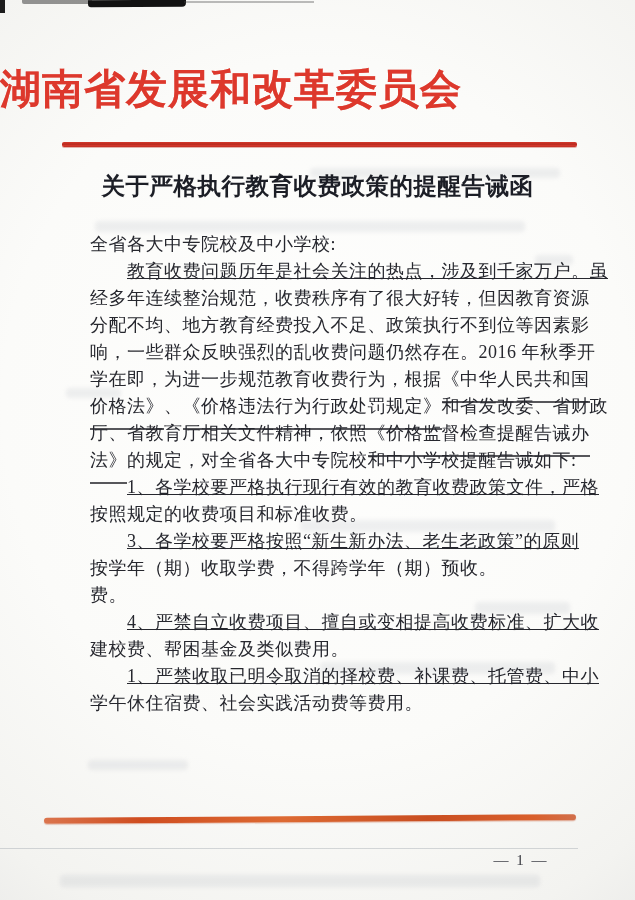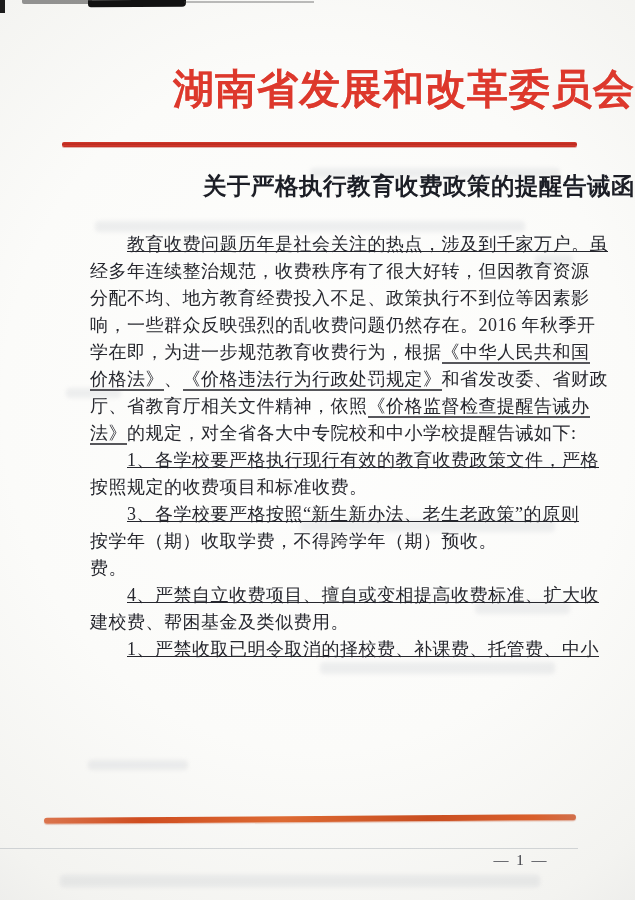--- a/index.html
+++ b/index.html
@@ -12,41 +12,41 @@
   
   .streak-black{position:absolute;top:0;left:88px;width:98px;height:7px;background:#121212;border-radius:0 0 4px 3px;transform:rotate(-.4deg);}
   .streak-gray{position:absolute;top:0;left:22px;width:70px;height:4px;background:rgba(45,45,45,.5);border-radius:0 0 3px 2px;}
   .streak-thin{position:absolute;top:1px;left:184px;width:130px;height:2px;background:rgba(70,70,70,.35);}
   .corner-nub{position:absolute;top:0;left:0;width:5px;height:13px;background:#1c1c1c;}
   .crease{position:absolute;top:848px;left:0;width:578px;height:1px;background:rgba(150,158,165,.38);}
   
   .smudge{position:absolute;background:rgba(135,142,158,.12);filter:blur(2px);border-radius:4px;}
   
   .org-name{
-    position:absolute;top:62px;left:0;width:635px;margin:0;text-align:right;
+    position:absolute;top:62px;left:0;width:635px;margin:0;text-align:left;
     font-size:41px;font-weight:bold;color:#dd382c;letter-spacing:1px;white-space:nowrap;
     text-shadow:0 0 .5px rgba(221,56,44,.6);
   }
   .divider{
     position:absolute;top:142px;left:62px;width:515px;height:5px;
     background:linear-gradient(to bottom,#d5392c 0%,#b92a1f 45%,#d0362a 70%,#c23024 100%);
     border-radius:2px;box-shadow:0 1px 0 rgba(185,42,31,.35);
   }
   .doc-title{
-    position:absolute;top:170px;left:0;width:635px;margin:0;text-align:right;
+    position:absolute;top:170px;left:0;width:635px;margin:0;text-align:center;
     font-size:23.5px;font-weight:bold;color:#1c1e26;letter-spacing:.5px;white-space:nowrap;
   }
   
   .body-text{
     position:absolute;top:231px;left:90px;width:492px;
     font-size:18px;line-height:27px;color:#26272e;letter-spacing:.5px;
   }
   .line{white-space:nowrap;height:27px;}
   .line.indent{text-indent:37px;text-decoration:underline;}
-  .u{border-bottom:2px solid rgba(40,40,46,.78);padding-bottom:0;}
+  .u{border-bottom:2px solid rgba(40,40,46,.78);padding-bottom:12px;}
   
   .marker-line{
     position:absolute;top:816px;left:44px;width:532px;height:6px;
     background:linear-gradient(to right,rgba(214,94,48,.85) 0%,#cf4d20 18%,#dd6a33 45%,#c94e21 72%,#d95f2c 92%,rgba(201,78,33,.8) 100%);
     border-radius:3px;transform:rotate(-.4deg);
     box-shadow:0 1px 1px rgba(190,70,30,.35);
   }
   
   .page-number{
     position:absolute;top:852px;left:471px;width:100px;text-align:center;
@@ -73,35 +73,37 @@
   <div class="smudge" style="top:662px;left:320px;width:235px;height:12px"></div>
   <div class="smudge" style="top:760px;left:88px;width:100px;height:10px"></div>
   <div class="smudge" style="top:875px;left:60px;width:480px;height:12px"></div>
 
   <h1 class="org-name">湖南省发展和改革委员会</h1>
   <div class="divider"></div>
 
   <h2 class="doc-title">关于严格执行教育收费政策的提醒告诫函</h2>
 
   <main class="body-text">
+      <div class="line"><span>全省各大中专院校及中小学校:</span></div>
       <div class="line indent"><span>教育收费问题历年是社会关注的热点，涉及到千家万户。虽</span></div>
       <div class="line"><span>经多年连续整治规范，收费秩序有了很大好转，但因教育资源</span></div>
       <div class="line"><span>分配不均、地方教育经费投入不足、政策执行不到位等因素影</span></div>
       <div class="line"><span>响，一些群众反映强烈的乱收费问题仍然存在。2016 年秋季开</span></div>
       <div class="line"><span>学在即，为进一步规范教育收费行为，根据</span><span class="u">《中华人民共和国</span></div>
       <div class="line"><span class="u">价格法》</span><span>、</span><span class="u">《价格违法行为行政处罚规定》</span><span>和省发改委、省财政</span></div>
       <div class="line"><span>厅、省教育厅相关文件精神，依照</span><span class="u">《价格监督检查提醒告诫办</span></div>
       <div class="line"><span class="u">法》</span><span>的规定，对全省各大中专院校和中小学校提醒告诫如下:</span></div>
       <div class="line indent"><span>1、各学校要严格执行现行有效的教育收费政策文件，严格</span></div>
       <div class="line"><span>按照规定的收费项目和标准收费。</span></div>
       <div class="line indent"><span>3、各学校要严格按照“新生新办法、老生老政策”的原则</span></div>
       <div class="line"><span>按学年（期）收取学费，不得跨学年（期）预收。</span></div>
       <div class="line"><span>费。</span></div>
       <div class="line indent"><span>4、严禁自立收费项目、擅自或变相提高收费标准、扩大收</span></div>
       <div class="line"><span>建校费、帮困基金及类似费用。</span></div>
       <div class="line indent"><span>1、严禁收取已明令取消的择校费、补课费、托管费、中小</span></div>
+      <div class="line"><span>学午休住宿费、社会实践活动费等费用。</span></div>
     </main>
 
   <div class="marker-line"></div>
 
   <div class="page-number">— 1 —</div>
 
 </div>
 
 </body></html>

